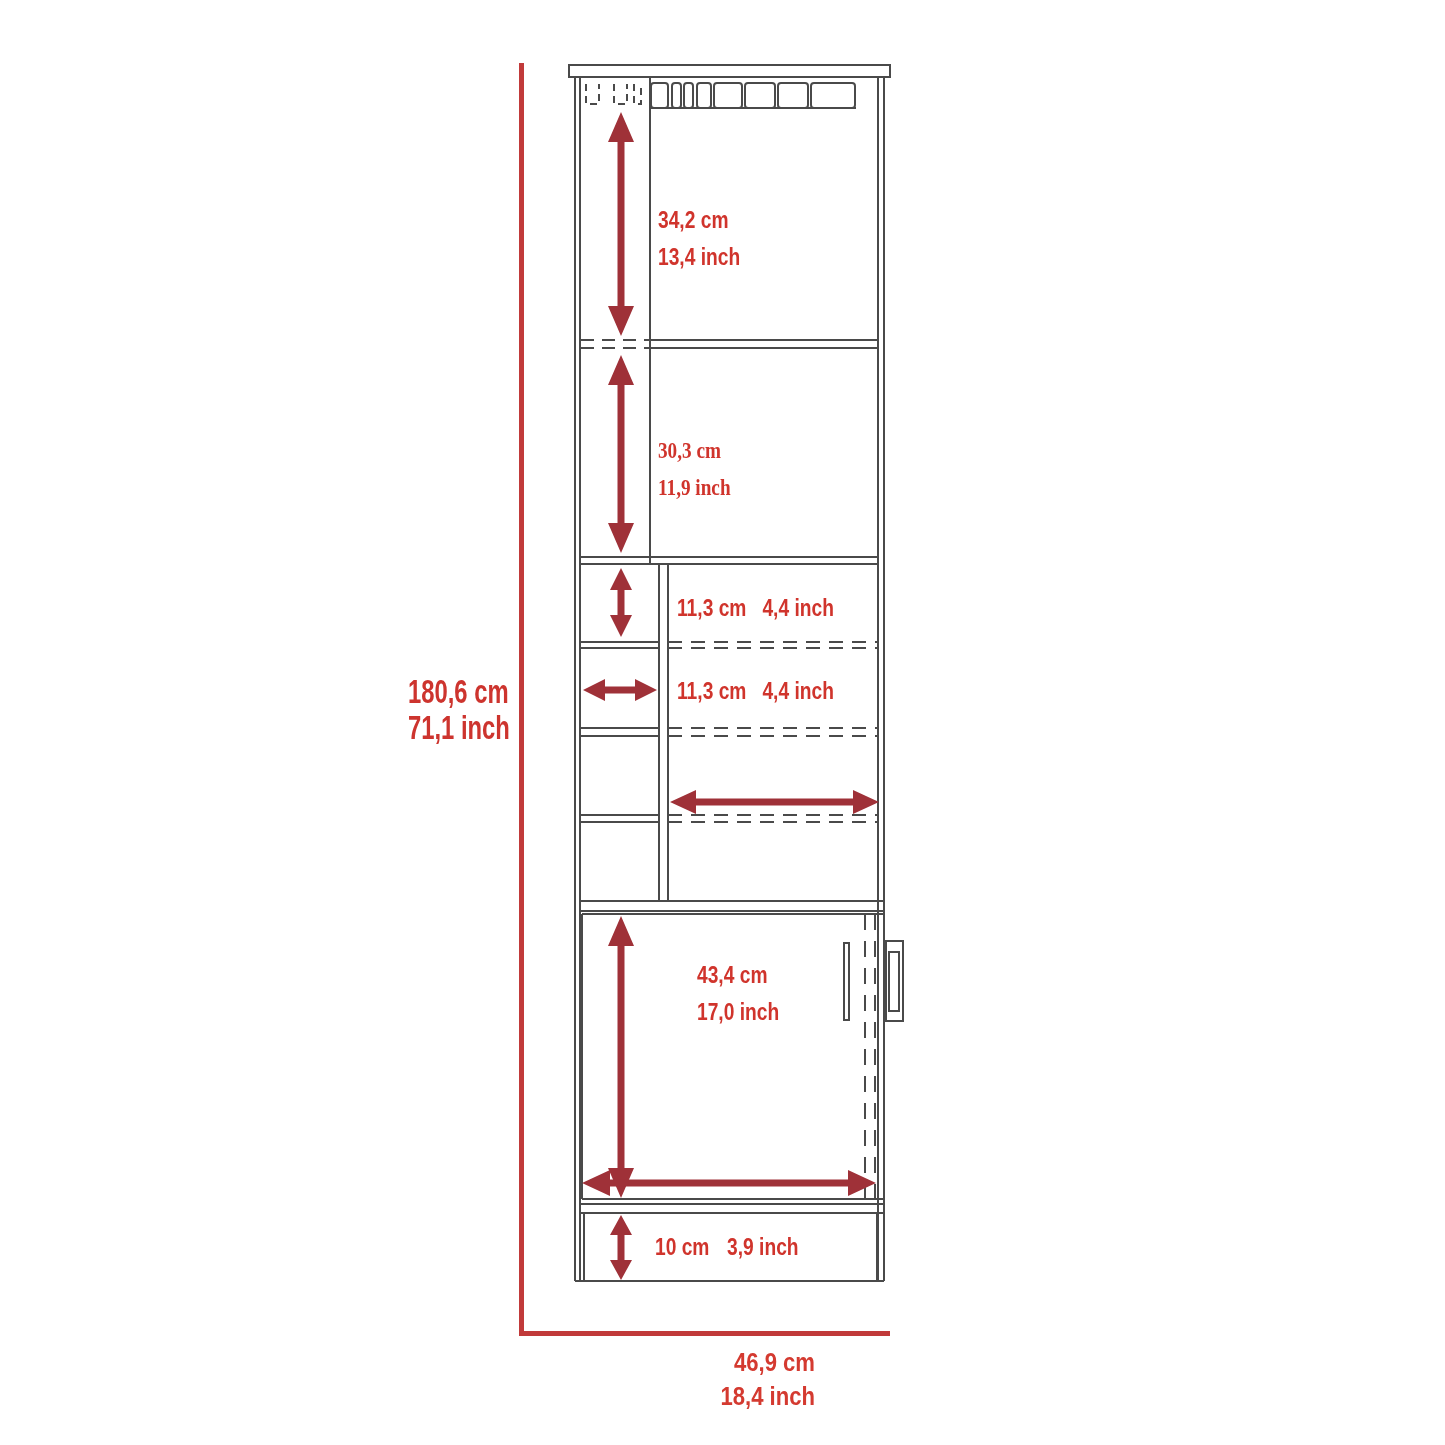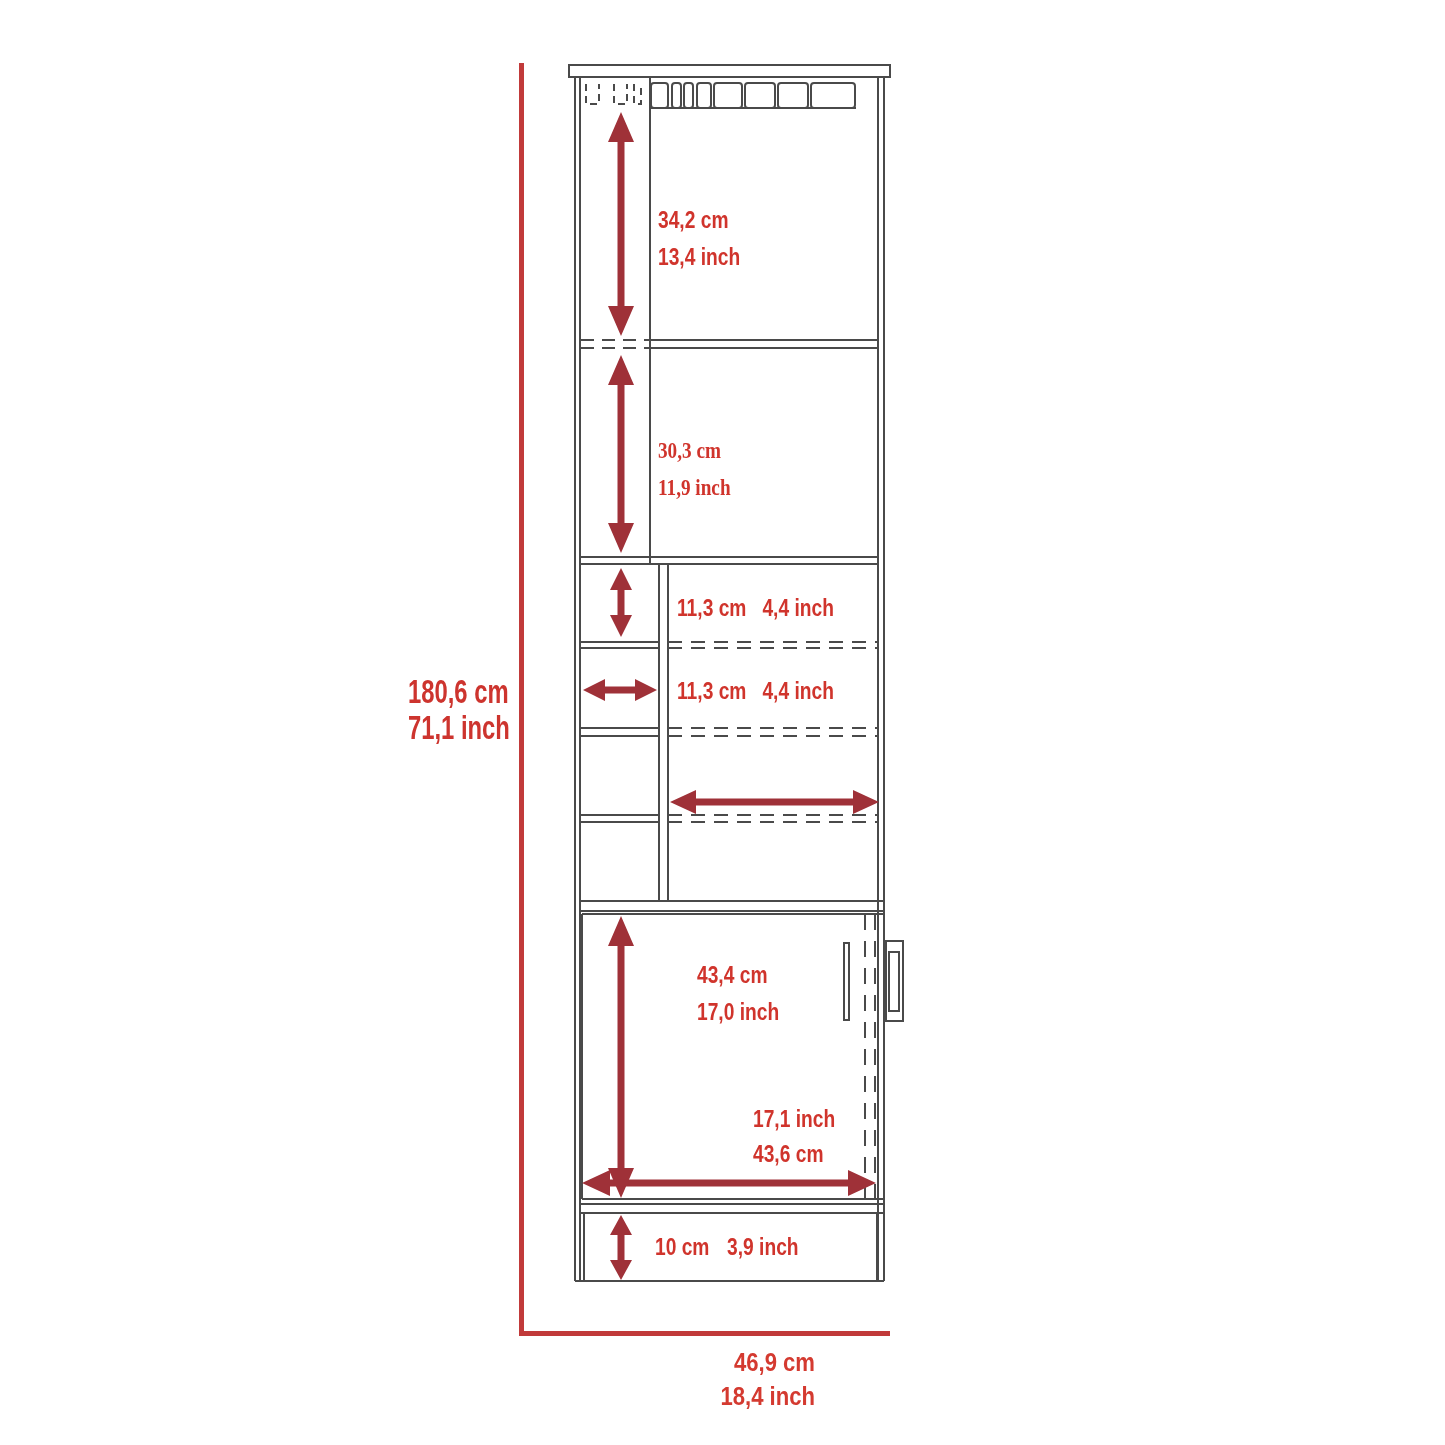--- a/index.html
+++ b/index.html
@@ -143,26 +143,20 @@
   </div>
 
 
   <div class="lbl" style="left:658px;top:956px;margin-left:39px;">
     <div class="scale">
       <div>43,4 cm</div>
       <div>17,0 inch</div>
     </div>
   </div>
 
-  <div class="lbl" style="left:753px;top:1101px;line-height:35px;">
-    <div class="scale">
-      <div>17,1 inch</div>
-      <div>43,6 cm</div>
-    </div>
-  </div>
 
   <div class="lbl" style="left:655px;top:1228px;text-align:right;">
     <div class="scale">
       <span>10 cm</span><span class="g22">3,9 inch</span>
     </div>
   </div>
 
   <div class="lbl lbl-overall" style="left:408px;top:673px;">
     <div class="scale">
       <div>180,6 cm</div>

